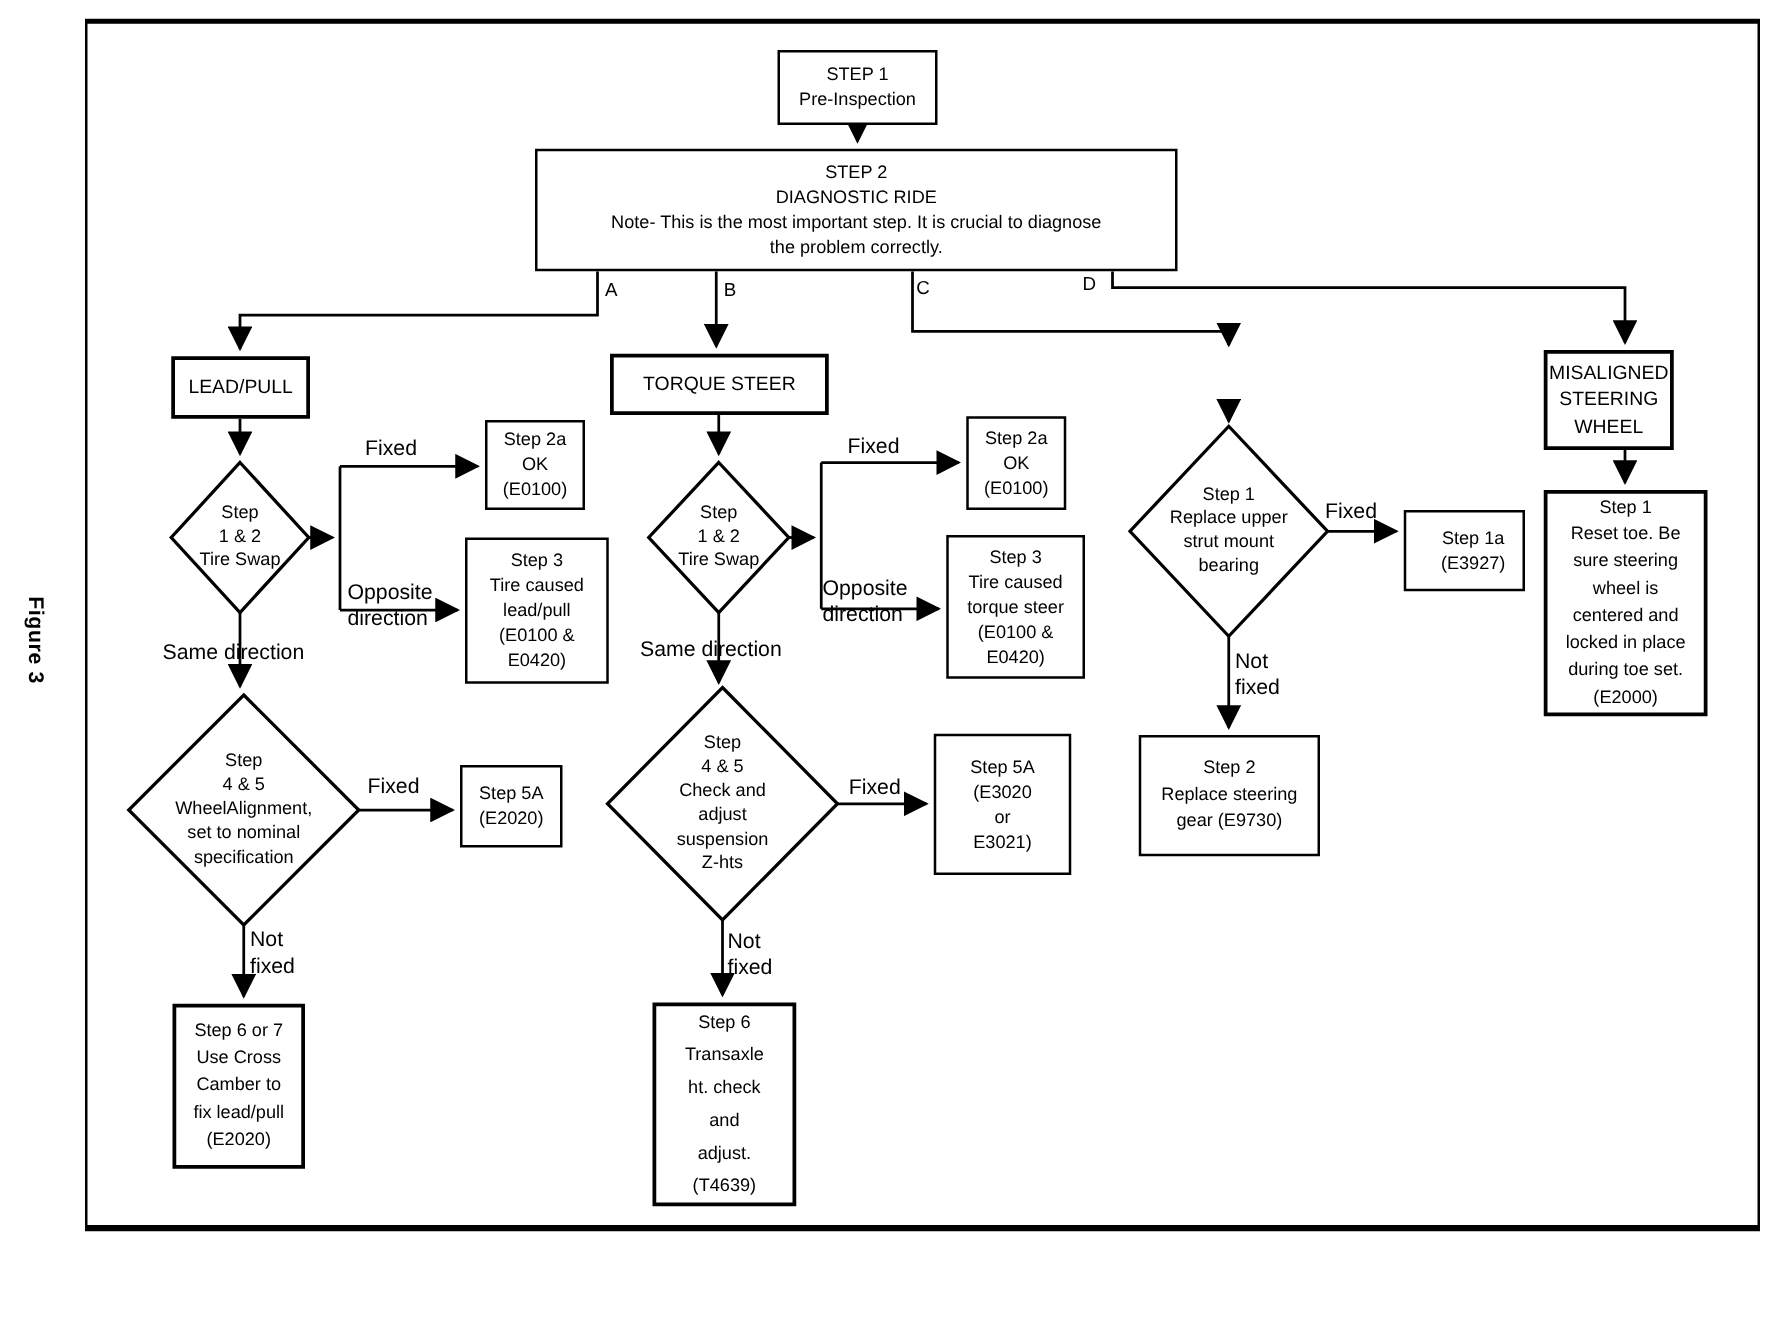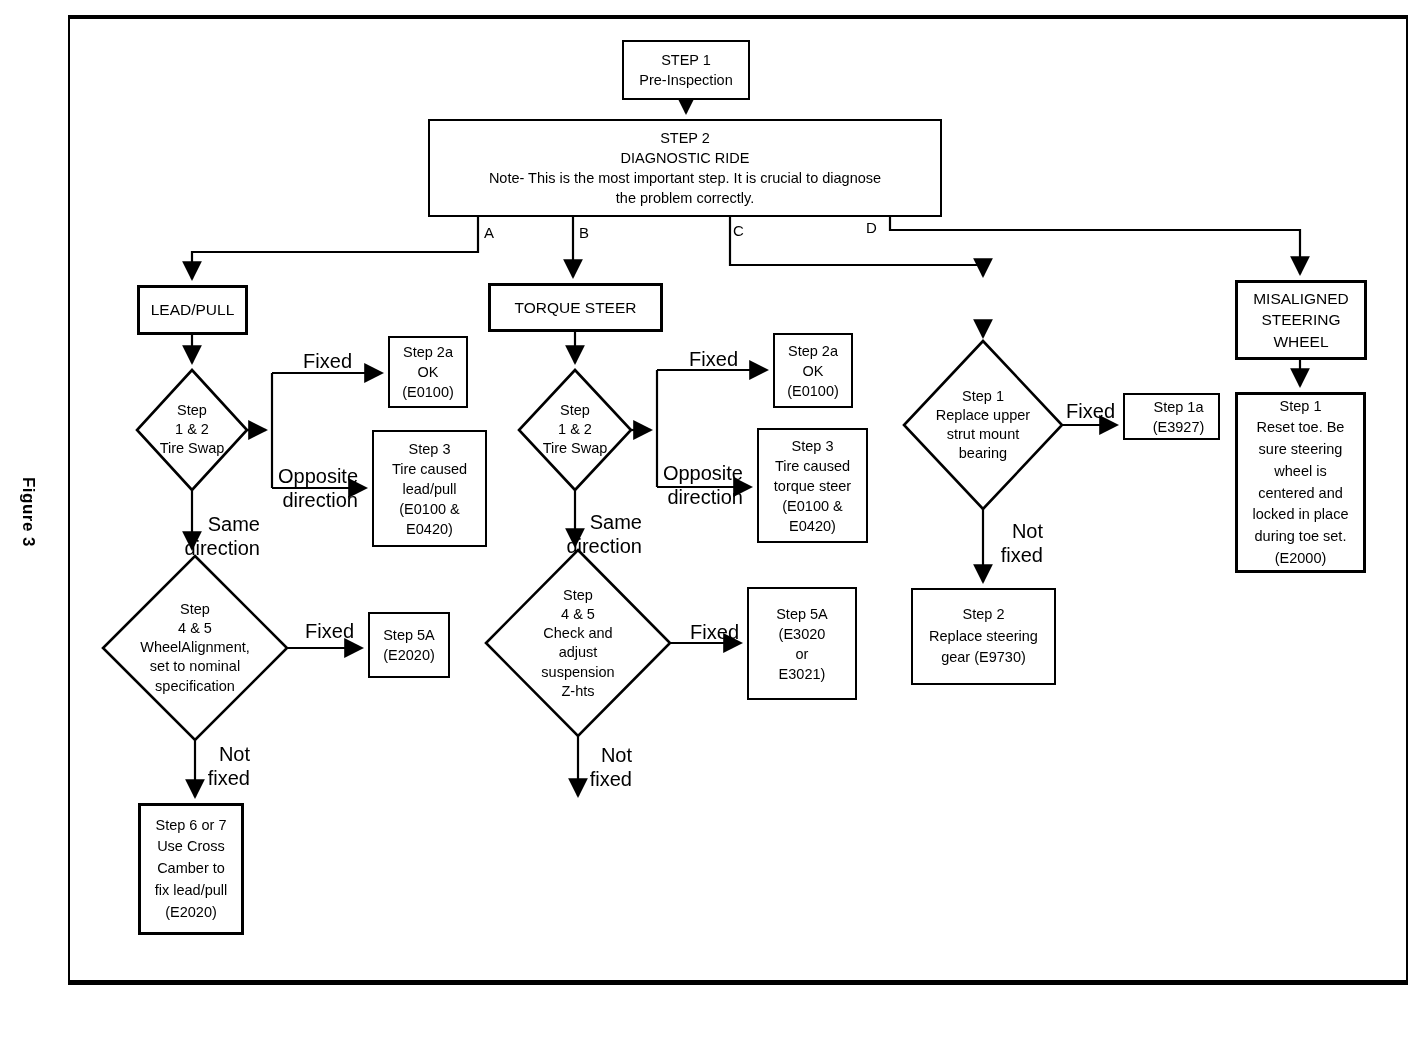--- a/index.html
+++ b/index.html
@@ -12,21 +12,21 @@
   svg.wires{position:absolute;left:0;top:0;}
   .box{position:absolute;box-sizing:border-box;border:3px solid #000;background:#fff;
        display:flex;align-items:center;justify-content:center;text-align:center;
        white-space:pre-line;font-size:14.5px;line-height:1.38;padding:2px;}
   .box.thin{border-width:2.5px;}
   .box.title{font-size:15.5px;}
   .box.lh-md{line-height:1.5;}
   .box.lh-lg{line-height:1.8;}
   .dtext{position:absolute;transform:translate(-50%,-50%);text-align:center;
          white-space:pre-line;font-size:14.5px;line-height:1.32;}
-  .lbl{position:absolute;white-space:pre-line;font-size:20px;line-height:1.22;text-align:right;}
+  .lbl{position:absolute;white-space:pre-line;font-size:17px;line-height:1.22;text-align:left;}
   .branch-letter{position:absolute;font-size:15px;}
 </style>
 </head>
 <body>
 
 <div class="page">
 
   <div class="frame"></div>
 
   <div class="fig-label">Figure 3</div>
@@ -148,35 +148,41 @@
 adjust
 suspension
 Z-hts</div>
   <div class="lbl" style="left:679px;top:620px;width:60px;">Fixed</div>
   <div class="box thin" style="left:747px;top:587px;width:110px;height:113px;">Step 5A
 (E3020
 or
 E3021)</div>
   <div class="lbl" style="left:582px;top:743px;width:50px;">Not
 fixed</div>
+  <div class="box lh-lg" style="left:522px;top:802px;width:115px;height:163px;">Step 6
+Transaxle
+ht. check
+and
+adjust.
+(T4639)</div>
 
   <div class="dtext" style="left:983px;top:425px;">Step 1
 Replace upper
 strut mount
 bearing</div>
   <div class="lbl" style="left:1060px;top:399px;width:55px;">Fixed</div>
-  <div class="box thin" style="left:1123px;top:393px;width:97px;height:47px;padding-left:16px;">Step 1a
+  <div class="box thin" style="left:1123px;top:408px;width:97px;height:65px;padding-left:16px;">Step 1a
 (E3927)</div>
   <div class="lbl" style="left:988px;top:519px;width:55px;">Not
 fixed</div>
   <div class="box thin lh-md" style="left:911px;top:588px;width:145px;height:97px;">Step 2
 Replace steering
 gear (E9730)</div>
 
-  <div class="box title" style="left:1235px;top:280px;width:132px;height:80px;">MISALIGNED
+  <div class="box title" style="left:1235px;top:280px;width:104px;height:80px;">MISALIGNED
 STEERING
 WHEEL</div>
   <div class="box lh-md" style="left:1235px;top:392px;width:131px;height:181px;">Step 1
 Reset toe. Be
 sure steering
 wheel is
 centered and
 locked in place
 during toe set.
 (E2000)</div>

